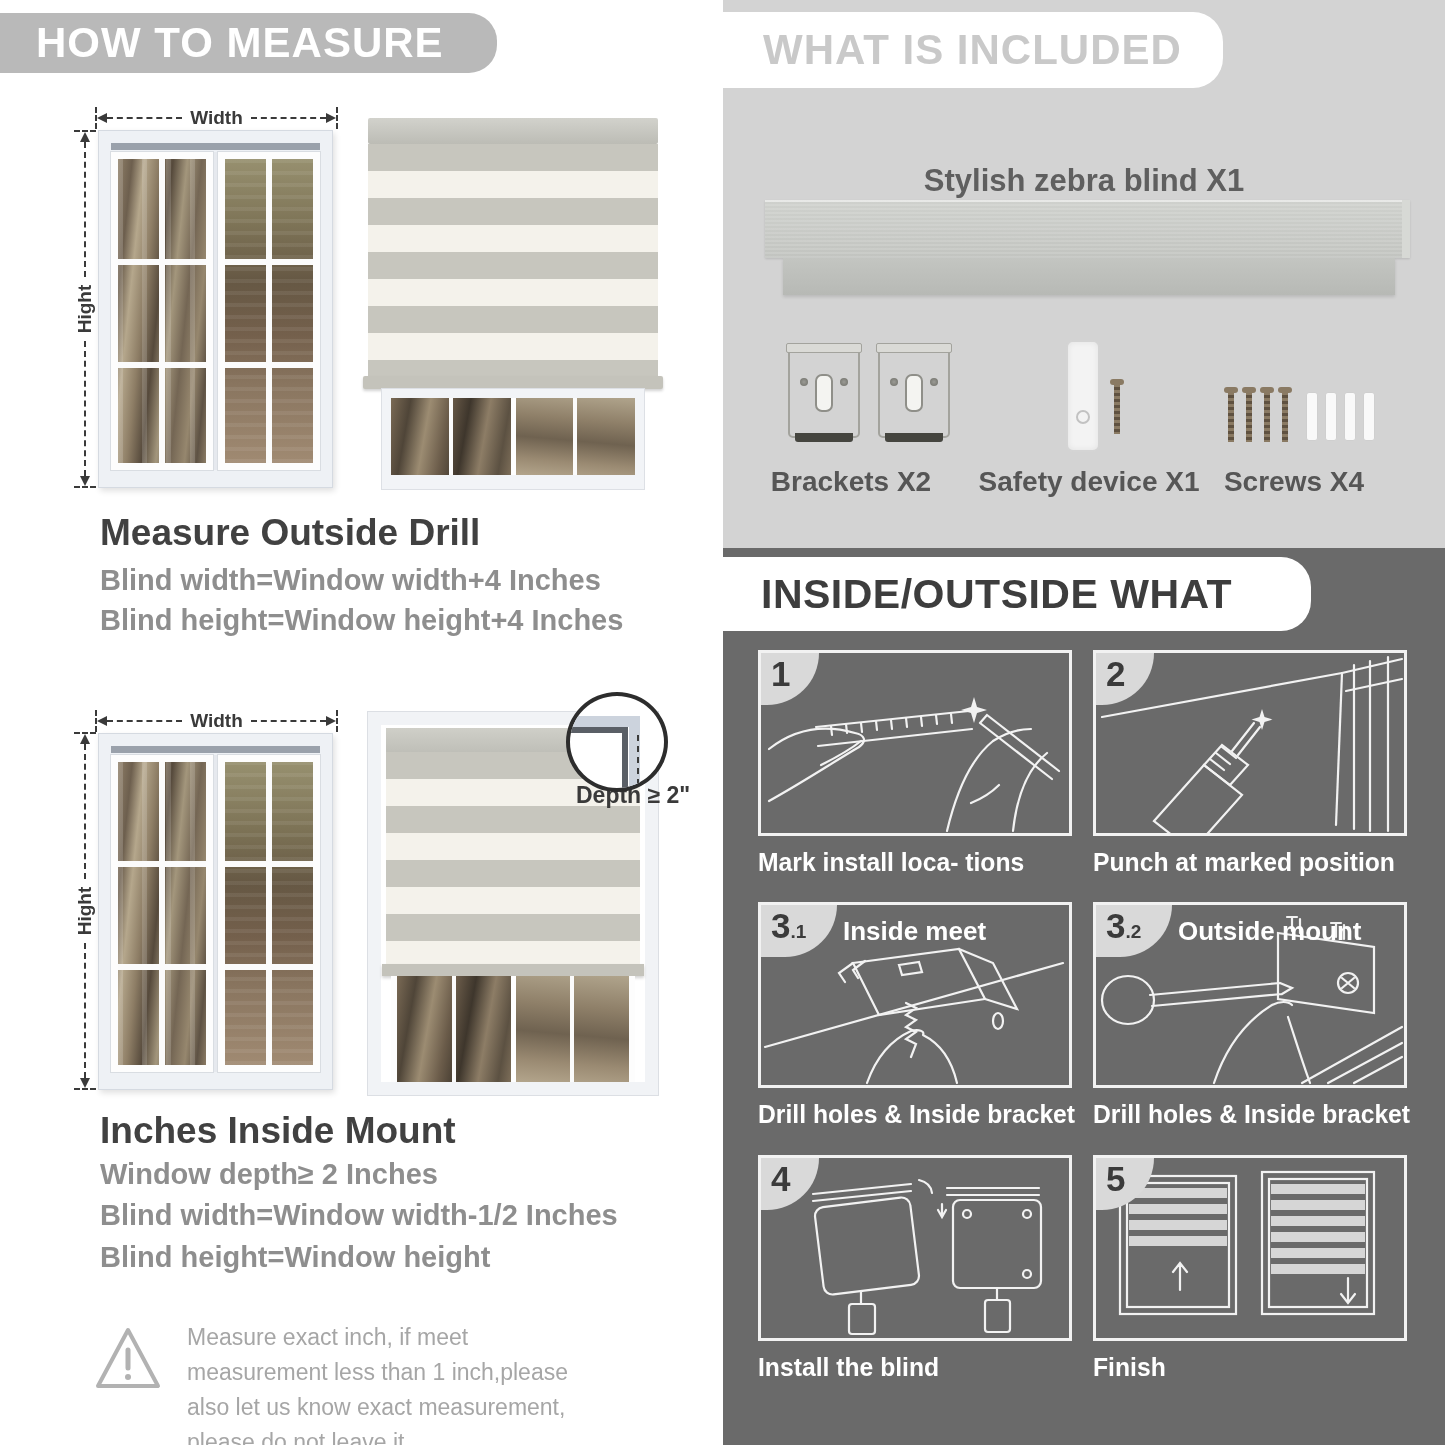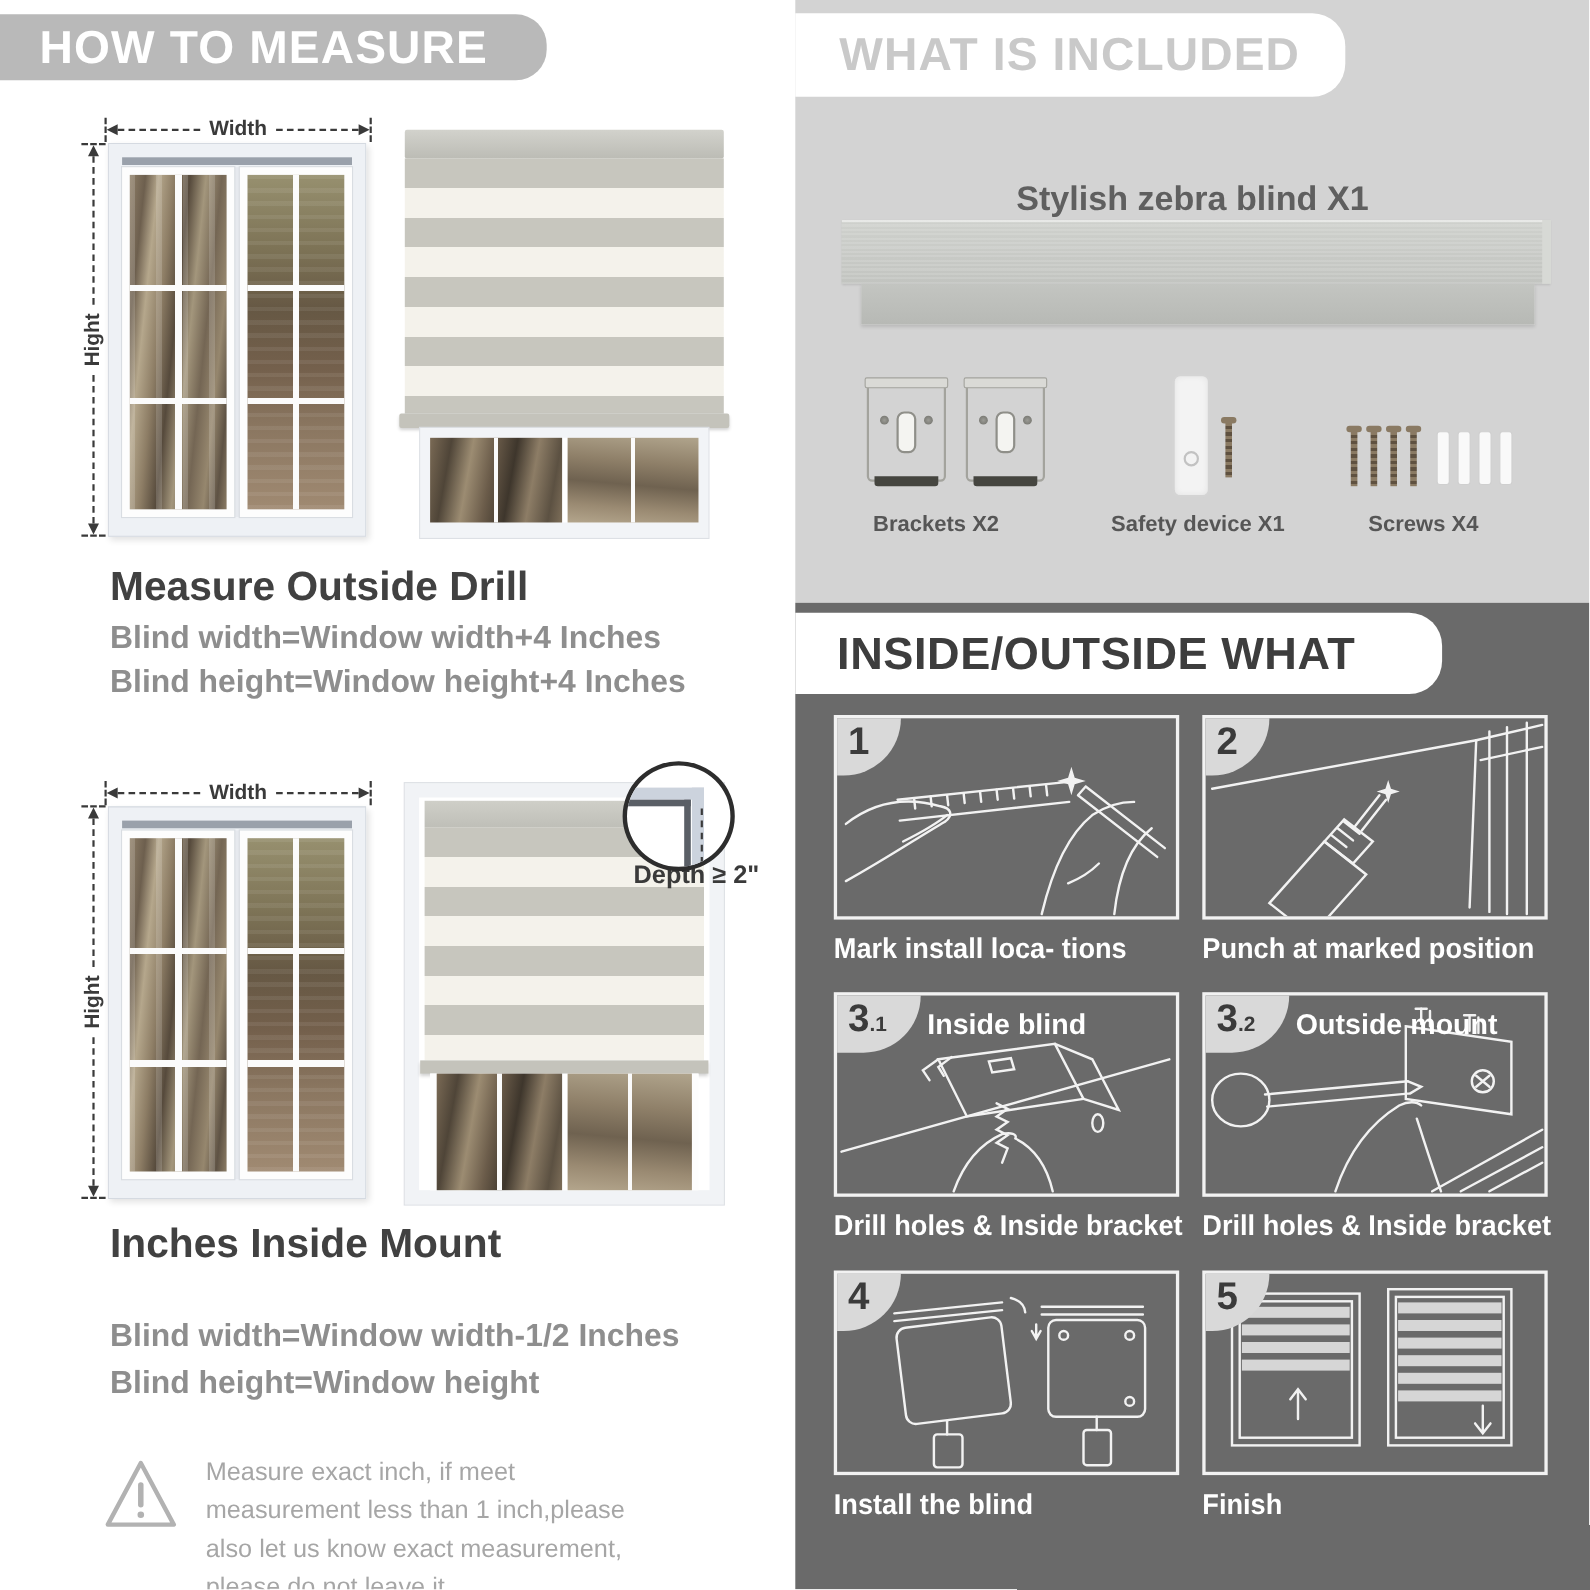--- a/index.html
+++ b/index.html
@@ -103,21 +103,21 @@
   .sdevice{position:absolute;left:1066px;top:340px;width:30px;height:108px;border:2px solid #d4d4d4;border-radius:7px;
            background:rgba(255,255,255,.72);box-shadow:inset 0 0 6px rgba(0,0,0,.07);}
   .sdevice::after{content:"";position:absolute;left:50%;bottom:26px;transform:translateX(-50%);
                   width:10px;height:10px;border:2px solid #c2c2c2;border-radius:50%;}
   .screw{width:6px;height:50px;background:repeating-linear-gradient(180deg,#8a7a63 0 3px,#5f5140 3px 6px);position:relative;}
   .screw::before{content:"";position:absolute;top:-5px;left:-4px;width:14px;height:6px;background:#8a7a63;border-radius:3px;}
   .screw-solo{position:absolute;left:1114px;top:384px;}
   .screws-group{position:absolute;left:1228px;top:392px;display:flex;gap:12px;align-items:flex-start;}
   .anchors-group{position:absolute;left:1306px;top:392px;display:flex;gap:7px;}
   .anchor{width:10px;height:47px;background:rgba(255,255,255,.85);border:1px solid #cfcfcf;border-radius:3px;}
-  .item-label{position:absolute;top:466px;transform:translateX(-50%);font-size:20px;font-weight:700;color:#565656;white-space:nowrap;}
+  .item-label{position:absolute;top:466px;transform:translateX(-50%);font-size:28px;font-weight:700;color:#565656;white-space:nowrap;}
 
   .mount-banner{position:absolute;left:723px;top:557px;width:588px;height:74px;background:#ffffff;
                 border-radius:0 30px 30px 0;display:flex;align-items:center;padding-left:38px;box-sizing:border-box;}
   .mount-banner span{font-size:41px;font-weight:800;color:#3d3d3d;letter-spacing:.5px;}
 
   .panel{position:absolute;width:314px;}
   .pbox{height:186px;border:3px solid #f2f2f2;position:relative;box-sizing:border-box;}
   .badge{position:absolute;top:0;left:0;width:58px;height:52px;background:#d9d9d9;border-radius:0 0 52px 0;
          display:flex;align-items:flex-start;padding:3px 0 0 10px;box-sizing:border-box;z-index:2;}
   .badge.wide{width:76px;}
@@ -236,20 +236,21 @@
     </div>
   </div>
   <div class="magnifier" style="left:566px;top:692px;">
     <div class="mag-corner"></div>
     <div class="mag-dark"></div>
     <div class="mag-dash"></div>
   </div>
   <div class="depth-label" style="left:576px;top:782px;">Depth ≥ 2"</div>
 
   <div class="sec-title" style="left:100px;top:1110px;">Inches Inside Mount</div>
+  <div class="sec-line" style="left:100px;top:1158px;">Window depth≥ 2 Inches</div>
   <div class="sec-line" style="left:100px;top:1199px;">Blind width=Window width-1/2 Inches</div>
   <div class="sec-line" style="left:100px;top:1241px;">Blind height=Window height</div>
 
   <div class="warn-wrap" style="left:93px;top:1320px;gap:24px;">
     <svg width="70" height="80" viewBox="0 0 70 80">
       <path d="M35,10 L65,66 L5,66 Z" fill="none" stroke="#b2b2b2" stroke-width="4" stroke-linejoin="round"></path>
       <line x1="35" y1="30" x2="35" y2="48" stroke="#b2b2b2" stroke-width="5" stroke-linecap="round"></line>
       <circle cx="35" cy="57" r="3" fill="#b2b2b2"></circle>
     </svg>
     <div class="warn-text">Measure exact inch, if meet measurement less than 1 inch,please also let us know exact measurement, please do not leave it</div>
@@ -350,21 +351,21 @@
     </div>
     <div class="pcap">Punch at  marked position</div>
   </div>
 
   <div class="panel" style="left:758px;top:902px;">
     <div class="pbox">
       <div class="badge wide">
         <span class="n">3</span>
           <span class="s">.1</span>
       </div>
-      <div class="ptitle">Inside blind</div>
+      <div class="ptitle">Inside meet</div>
       <svg class="art" viewBox="0 0 308 180">
         <g stroke="#f2f2f2" stroke-width="2.2" fill="none" stroke-linecap="round">
           <path d="M4,142 L302,58"></path>
           <path d="M92,58 L198,44 L224,94 L118,110 Z"></path>
           <path d="M198,44 L232,58 L256,104 L224,94"></path>
           <path d="M92,58 l-14,10 6,9 M104,56 l-12,9 5,8"></path>
           <path d="M138,60 l20,-3 3,10 -20,3 z"></path>
           <ellipse cx="237" cy="116" rx="5" ry="8"></ellipse>
           <path d="M145,98 L155,103 L145,110 L155,115 L145,122 L155,127 L145,134 L155,139 L150,152"></path>
           <path d="M106,178 C116,150 132,134 150,126 M196,178 C190,152 178,138 162,130 M150,126 C158,124 164,126 162,130"></path>

